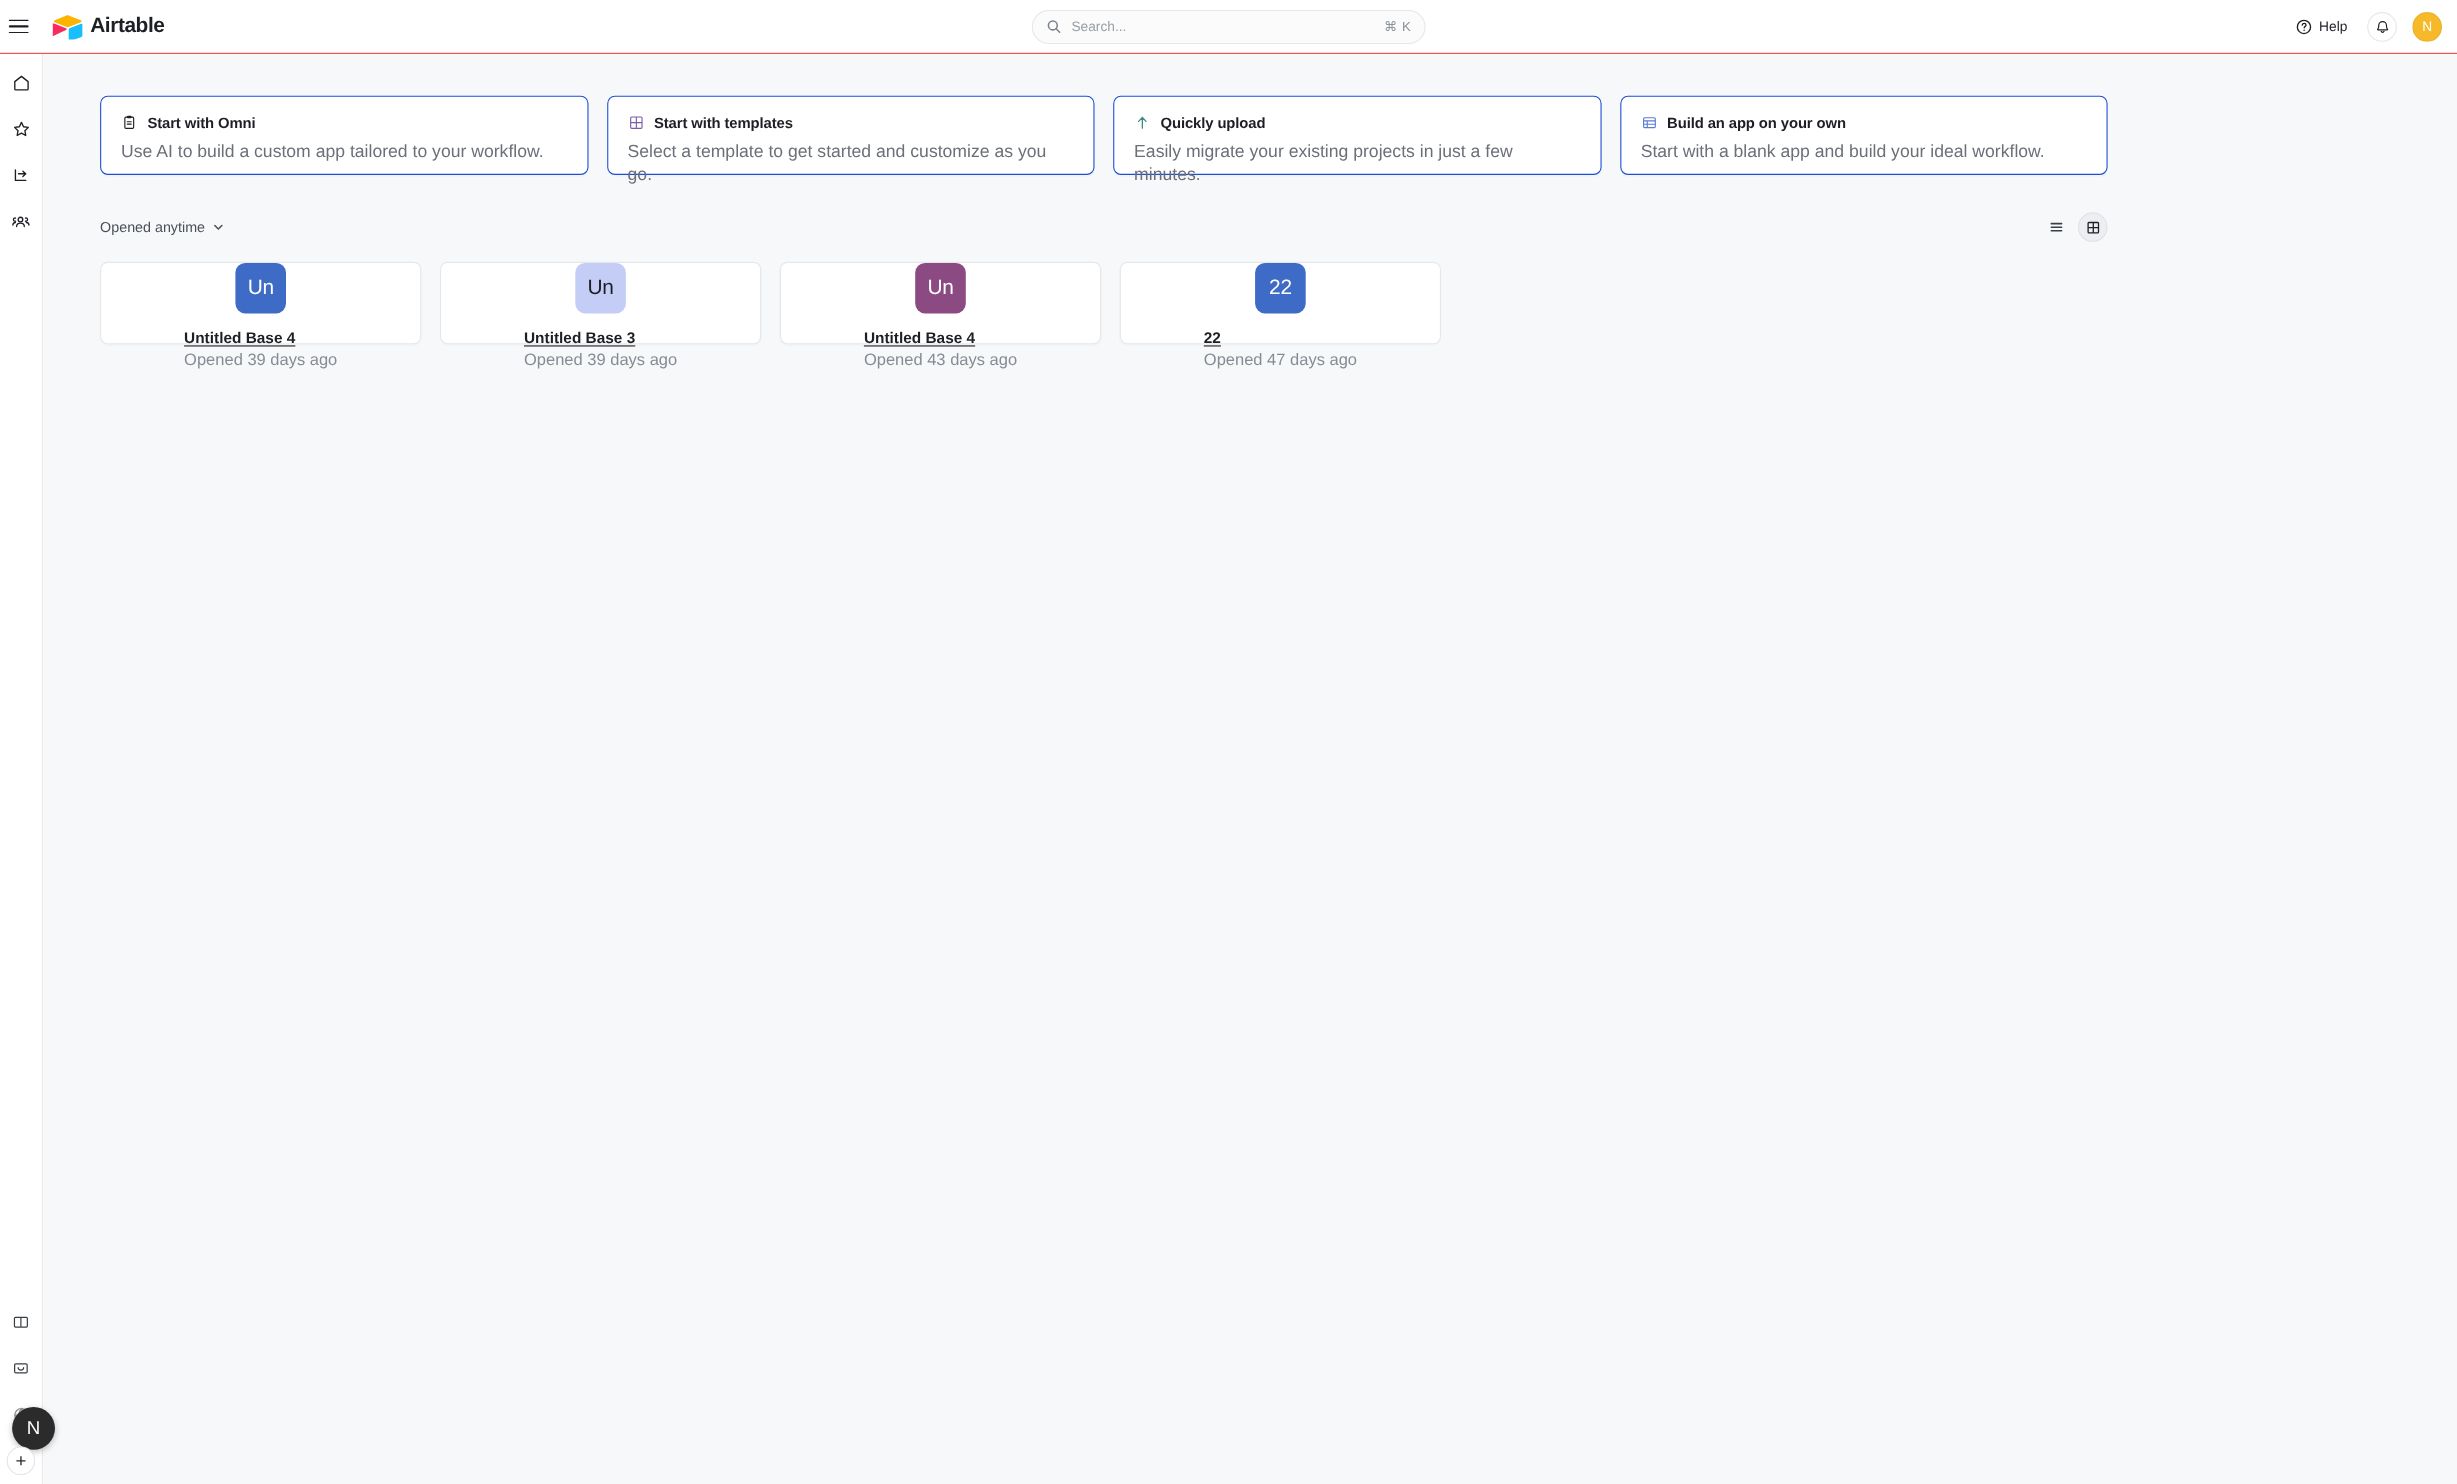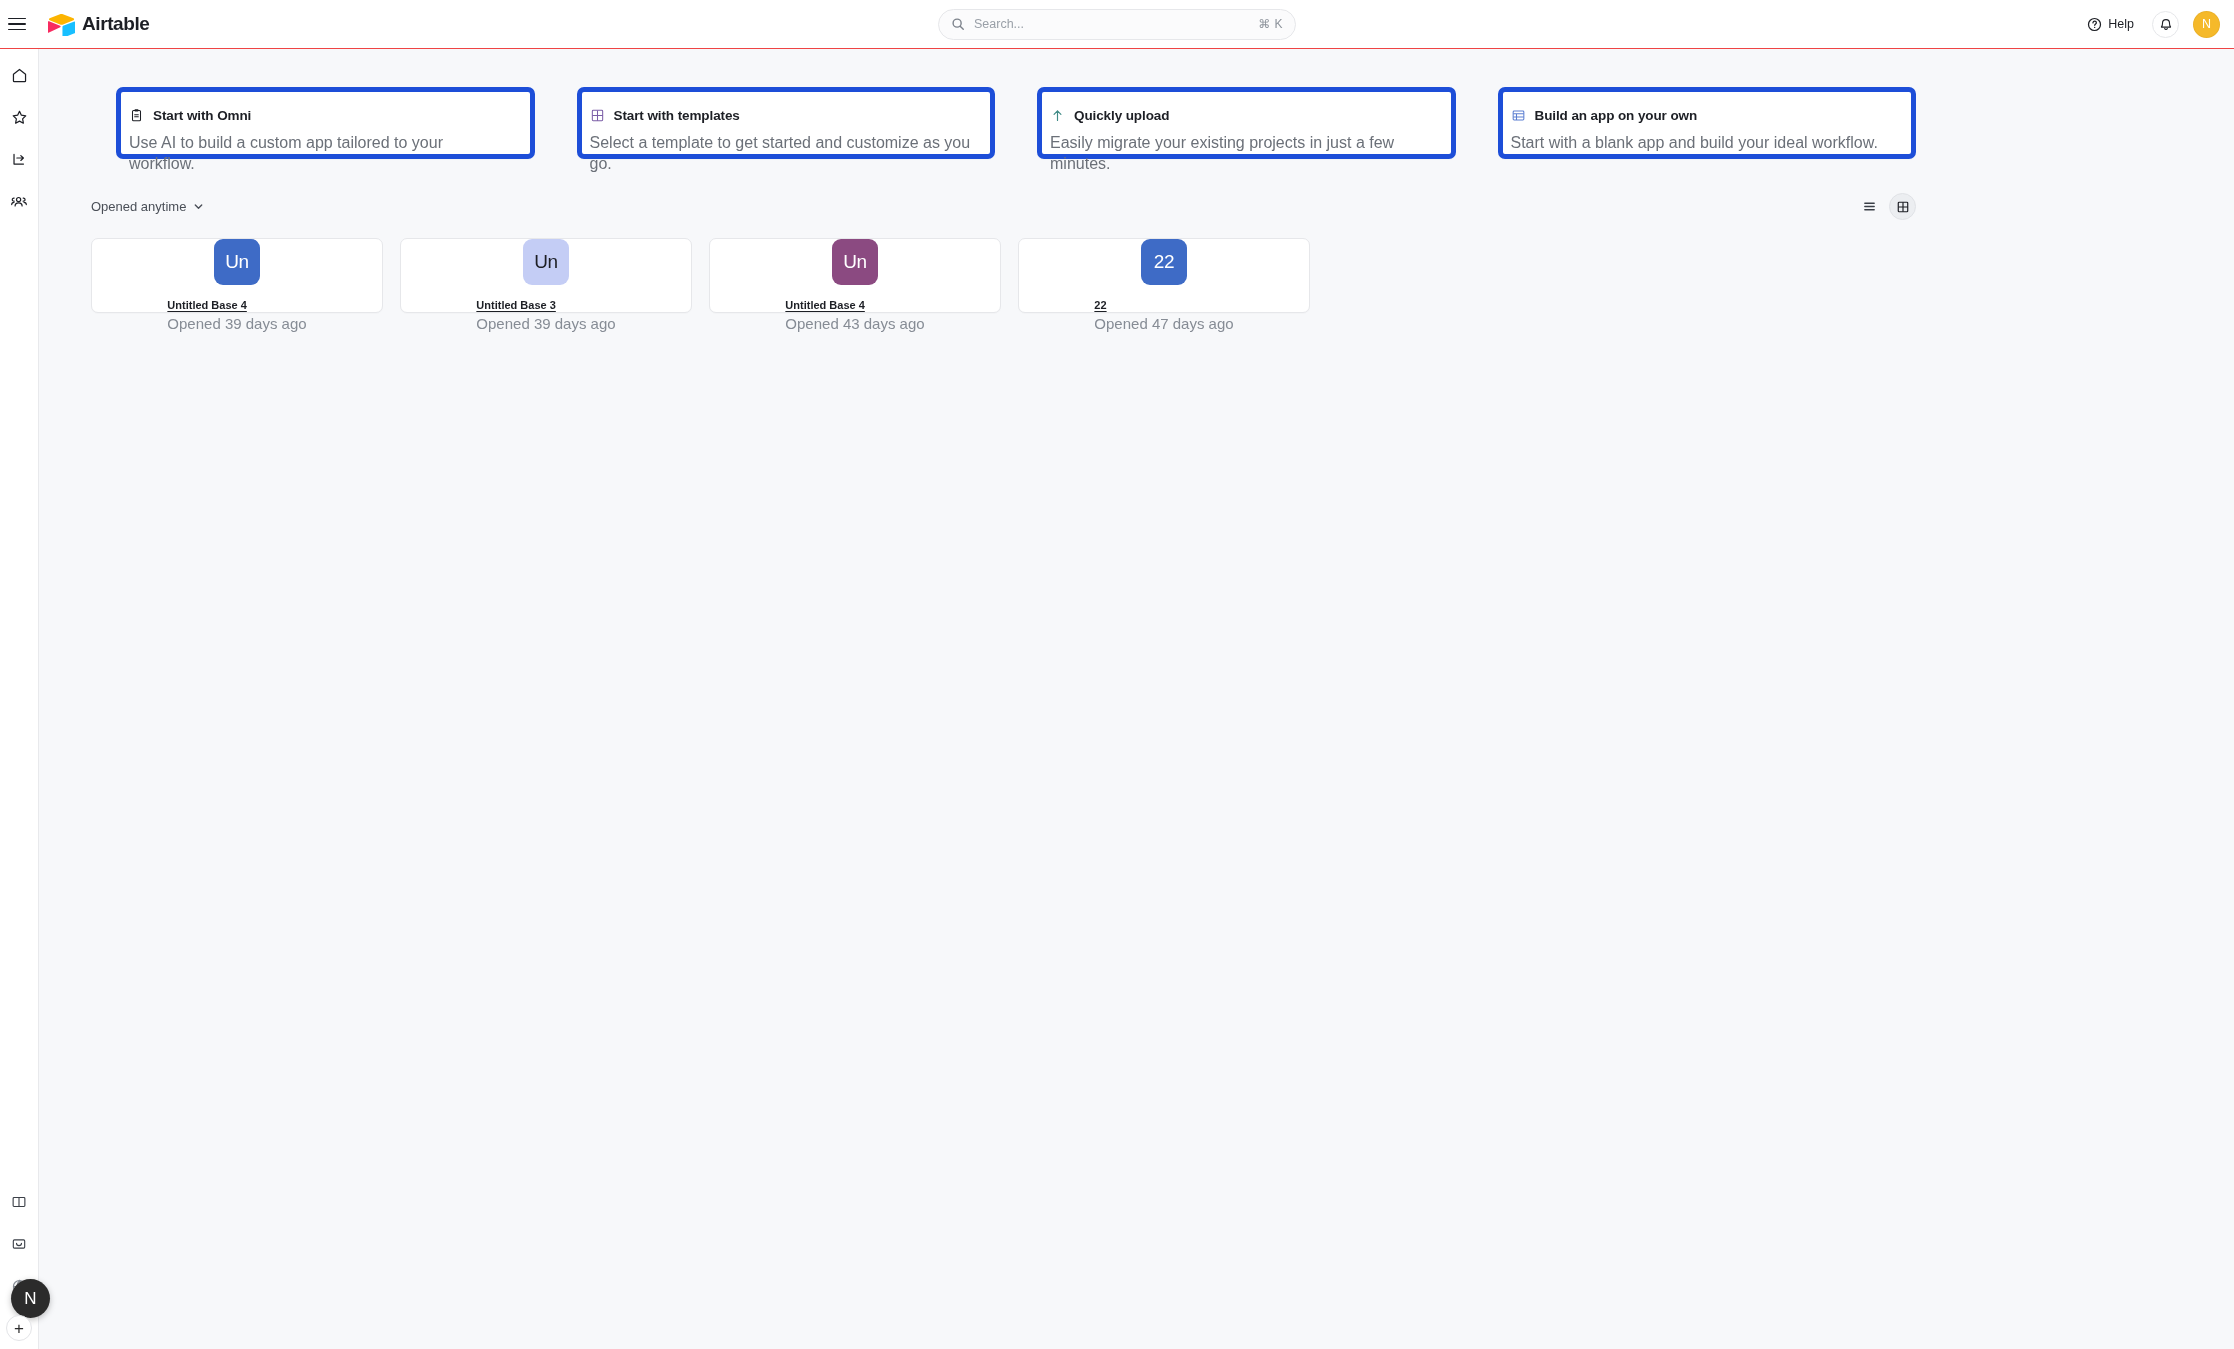--- a/index.html
+++ b/index.html
@@ -224,27 +224,26 @@
 
   
   .action-row {
     display: grid;
     grid-template-columns: repeat(4, 1fr);
     gap: 17px;
     width: 1825px;
   }
   .action-card {
     background: #ffffff;
-    border: 5px solid #1d4ed8;
+    border: 1px solid #1d4ed8;
     border-radius: 7px;
-    padding: 16px 18px 18px 8px;
+    padding: 16px 18px 18px 18px;
     height: 72px;
     cursor: pointer;
     box-shadow: 0 1px 1px rgba(0,0,0,0.02);
-    margin-left: 25px;
   }
   .action-head {
     display: flex;
     align-items: center;
     gap: 9px;
     margin-bottom: 10px;
   }
   .action-title {
     font-size: 13.5px;
     font-weight: 700;
@@ -324,21 +323,21 @@
     display: flex;
     align-items: center;
     justify-content: center;
     font-size: 19px;
     font-weight: 400;
     flex: none;
     letter-spacing: -0.3px;
   }
   .base-meta { display: flex; flex-direction: column; gap: 4px; min-width: 0; }
   .base-name {
-    font-size: 11px;
+    font-size: 14px;
     font-weight: 700;
     color: #1d1f25;
     text-decoration: underline;
     text-underline-offset: 2px;
     white-space: nowrap;
   }
   .base-sub {
     font-size: 15px;
     color: #868c95;
     white-space: nowrap;

